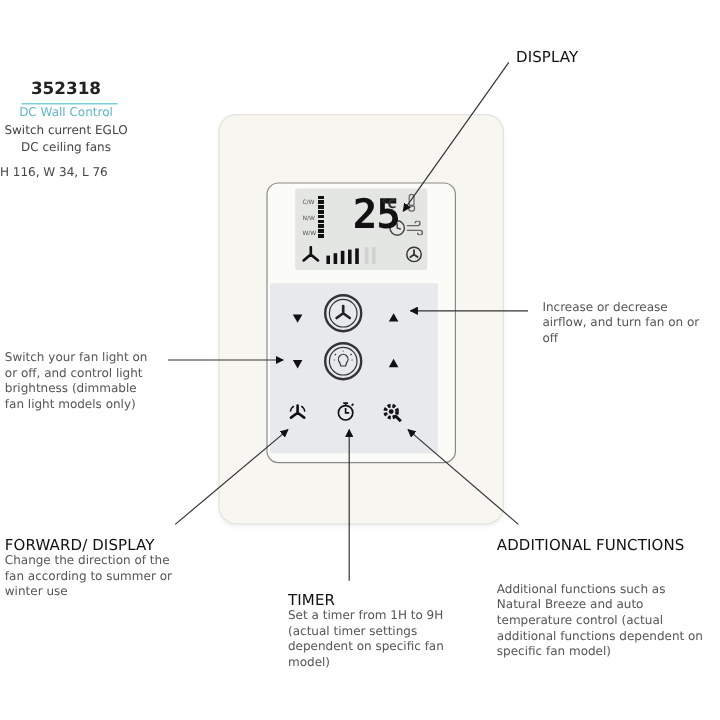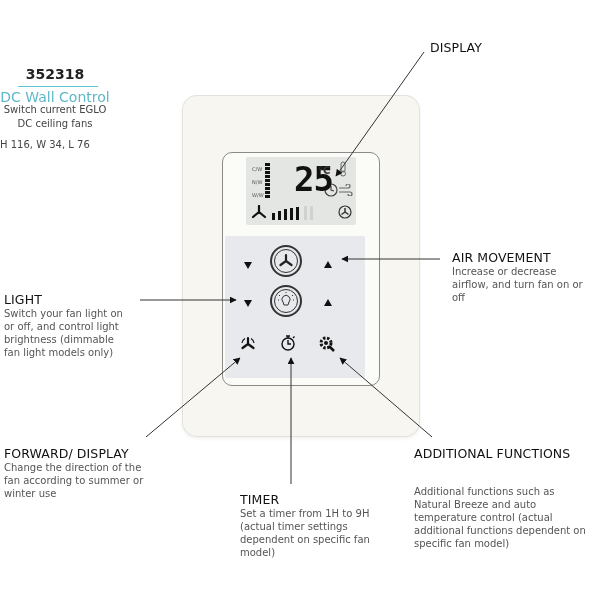--- a/index.html
+++ b/index.html
@@ -1,21 +1,21 @@
 <!DOCTYPE html>
 <html><head>
 <meta charset="utf-8">
 <style>
   html, body { margin:0; padding:0; }
   body { width:600px; height:600px; position:relative; background:#ffffff; overflow:hidden;
          font-family:"DejaVu Sans", "Liberation Sans", sans-serif; color:#222; }
   .abs { position:absolute; }
   .model-num { left:0; top:66px; width:110px; text-align:center; font-size:14px; font-weight:bold; color:#222; }
   .model-rule { left:18px; top:86px; width:80px; height:1px; background:#5fc3cf; }
-  .model-sub { left:0; top:89px; width:110px; text-align:center; font-size:14px; color:#5fb8c8; }
+  .model-sub { left:0; top:89px; width:110px; text-align:center; font-size:10px; color:#5fb8c8; }
   .model-desc { left:0; top:103px; width:110px; text-align:center; font-size:10px; color:#444; line-height:14px; }
   .model-dim { left:0; top:139px; width:110px; text-align:left; font-size:10px; color:#444; }
 
   .callout-title { font-size:12.5px; font-weight:normal; color:#111; letter-spacing:0.1px; }
   .callout-text { font-size:10px; color:#555; line-height:13px; }
 
   .plate { left:183px; top:96px; width:236px; height:340px; background:#f7f6f1; border-radius:14px;
            box-shadow: 0 0 0 1px #e3e2dc, 0 2px 4px rgba(0,0,0,0.08); }
   .panel { left:222px; top:152px; width:156px; height:232px; background:#fbfbf8; border:1px solid #8a8a88; border-radius:10px; }
   .lcd { left:246px; top:157px; width:110px; height:68px; background:#e4e6e3; border-radius:2px; }
@@ -133,26 +133,24 @@
   <line x1="146" y1="437" x2="240" y2="358" stroke="#333" stroke-width="1" marker-end="url(#ah)"></line>
   <line x1="291" y1="484" x2="291" y2="358" stroke="#333" stroke-width="1" marker-end="url(#ah)"></line>
   <line x1="432" y1="437" x2="340" y2="358" stroke="#333" stroke-width="1" marker-end="url(#ah)"></line>
 </svg>
 
 <div class="abs" style="left:430px;top:40px;width:170px;">
   <div class="callout-title">DISPLAY</div>
 </div>
 
 <div class="abs" style="left:452px;top:250px;width:148px;">
-  <div class="callout-title">AIR MOVEMENT</div>
   <div class="callout-text" style="width:142px;">Increase or decrease airflow, and turn fan on or off</div>
 </div>
 
 <div class="abs" style="left:4px;top:292px;width:130px;">
-  <div class="callout-title">LIGHT</div>
   <div class="callout-text" style="width:122px;">Switch your fan light on or off, and control light brightness (dimmable fan light models only)</div>
 </div>
 
 <div class="abs" style="left:4px;top:446px;width:145px;">
   <div class="callout-title">FORWARD/ DISPLAY</div>
   <div class="callout-text" style="width:140px;">Change the direction of the fan according to summer or winter use</div>
 </div>
 
 <div class="abs" style="left:240px;top:492px;width:140px;">
   <div class="callout-title">TIMER</div>

